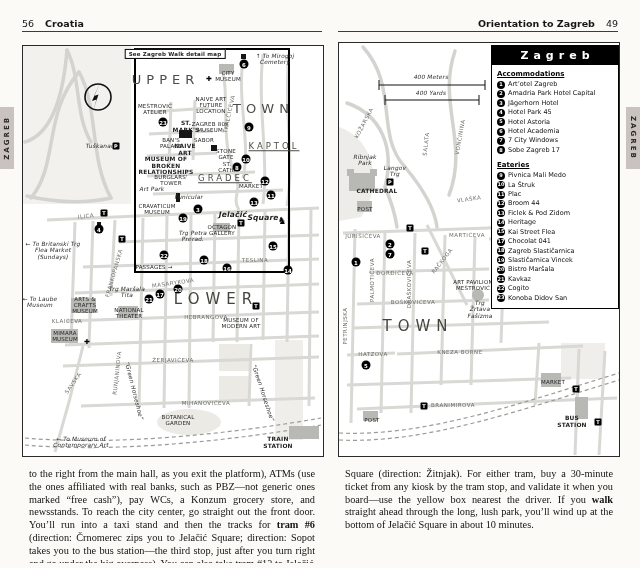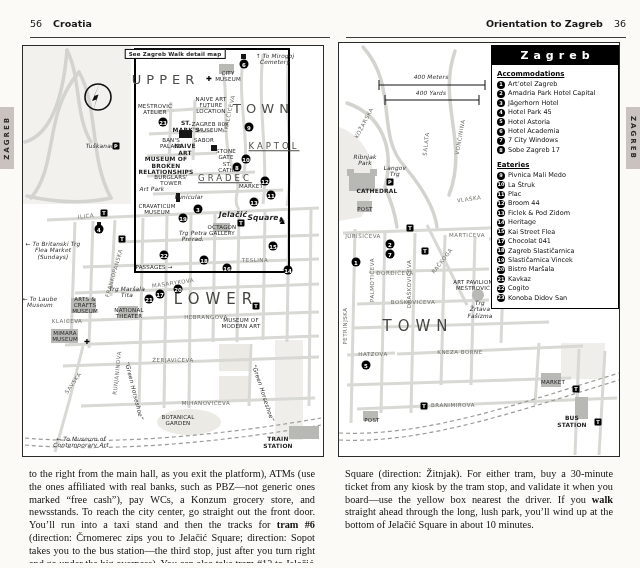--- a/index.html
+++ b/index.html
@@ -1,21 +1,21 @@
 <!DOCTYPE html>
 <html><head>
 <meta charset="utf-8">
 <style>
   html,body{margin:0;padding:0;}
   body{width:640px;height:568px;position:relative;background:#fbfaf7;overflow:hidden;
        font-family:"DejaVu Sans",sans-serif;-webkit-font-smoothing:antialiased;}
 
   
   .page-header{position:absolute;top:11px;height:18px;border-bottom:1px solid #3c3c3c;
-    display:flex;align-items:flex-end;padding-bottom:8px;font-size:9.5px;color:#161616;margin-left:8px;}
+    display:flex;align-items:flex-end;padding-bottom:2px;font-size:9.5px;color:#161616;}
   #hL{left:22px;width:300px;}
   #hR{left:338px;width:280px;justify-content:flex-end;}
   .pg-num{font-weight:400;}
   .pg-title{font-weight:700;}
   #hL .pg-title{margin-left:11px;}
   #hR .pg-num{margin-left:11px;}
 
   
   .side-tab{position:absolute;top:107px;width:14px;height:62px;background:#c9c2be;
     display:flex;align-items:center;justify-content:center;}
@@ -74,21 +74,21 @@
 </style>
 </head>
 <body>
 
 <div class="page-header" id="hL">
   <span class="pg-num">56</span>
   <span class="pg-title">Croatia</span>
 </div>
 <div class="page-header" id="hR">
   <span class="pg-title">Orientation to Zagreb</span>
-  <span class="pg-num">36</span>
+  <span class="pg-num">49</span>
 </div>
 
 <div class="side-tab" id="tabL">
   <span>ZAGREB</span>
 </div>
 <div class="side-tab" id="tabR">
   <span>ZAGREB</span>
 </div>
 
 <div class="map" id="mapL">

